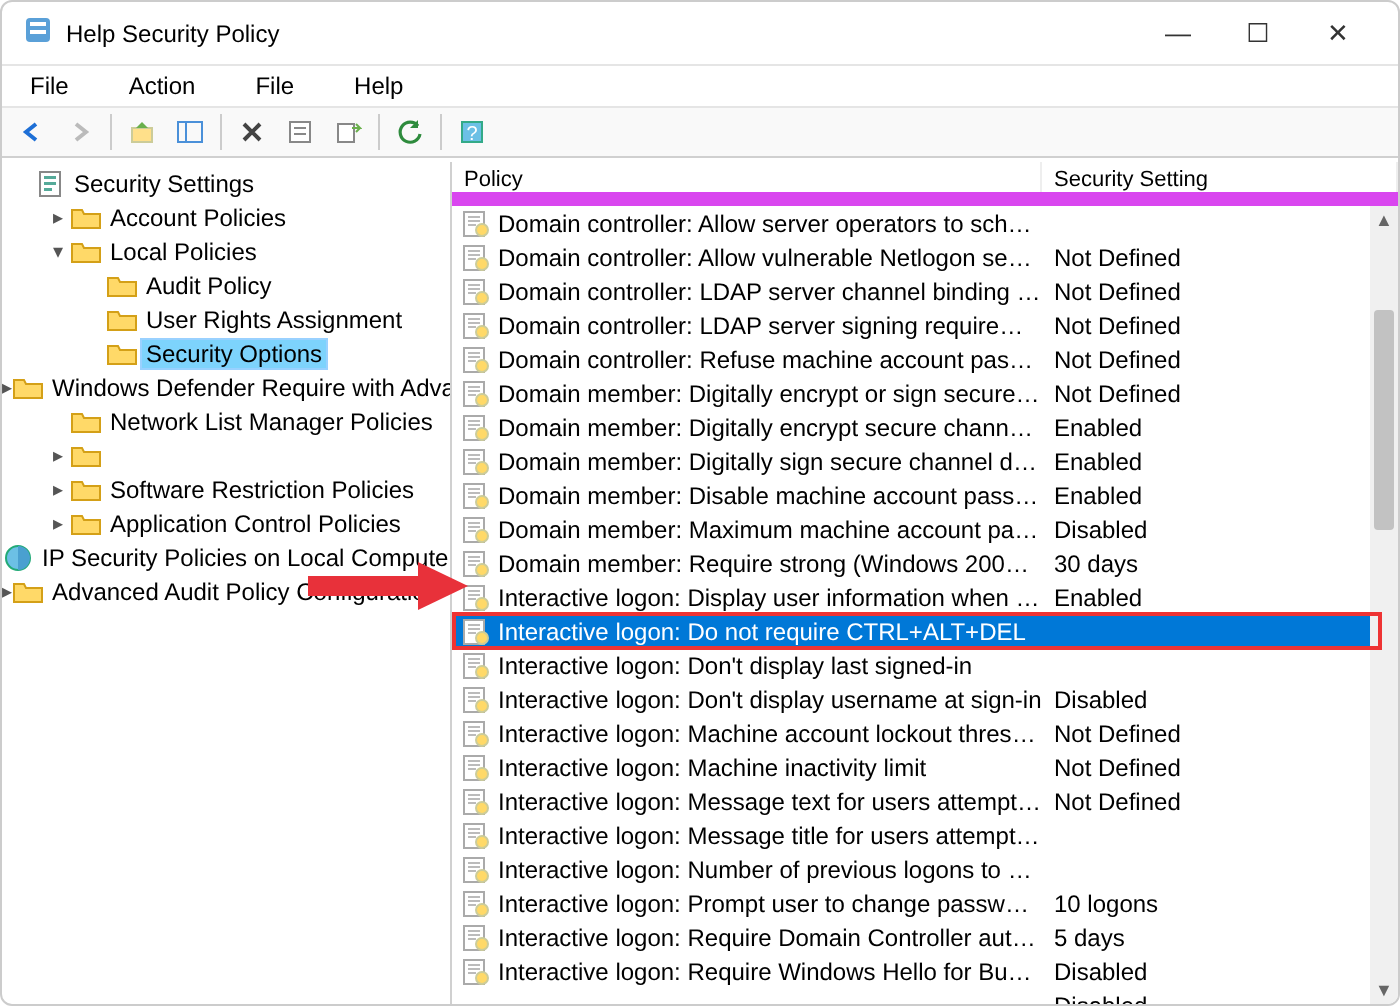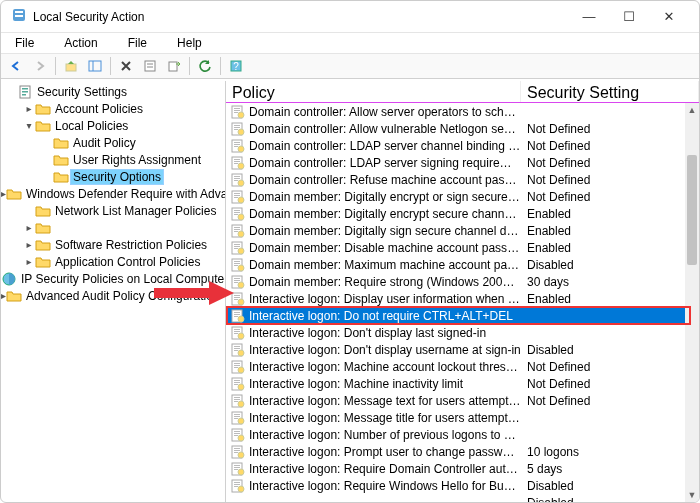--- a/index.html
+++ b/index.html
@@ -75,22 +75,22 @@
   .tree-row .label { padding:0 2px; }
   .listpane {
     flex: 1;
     display: flex;
     flex-direction: column;
     overflow: hidden;
   }
   .listhdr {
     height: 22px;
     display: flex;
-    border-bottom: 1px solid #d946ef;
-    font-size: 16px;
+    border-bottom: 7px solid #d946ef;
+    font-size: 11px;
     color: #000;
   }
   .listhdr .col { padding: 3px 6px; border-right: 1px solid #eee; }
   .col-policy { width: 295px; }
   .col-setting { flex:1; }
   .listbody { flex:1; overflow:hidden; position:relative; }
   .lrow {
     display:flex; align-items:center;
     height: 17px;
     font-size: 12px;
@@ -134,21 +134,21 @@
 <body>
 
 <div class="titlebar">
   <span class="icon">
     <svg width="16" height="16">
         <rect x="2" y="2" width="12" height="12" rx="2" fill="#5aa0d8"></rect>
         <rect x="4" y="4" width="8" height="2" fill="#fff"></rect>
         <rect x="4" y="8" width="8" height="2" fill="#fff"></rect>
       </svg>
   </span>
-  <span class="title">Local Security Action</span>
+  <span class="title">Help Security Policy</span>
   <div class="winctl">—</div>
   <div class="winctl">☐</div>
   <div class="winctl">✕</div>
 </div>
 
 <div class="menubar">
   <span>File</span>
   <span>Action</span>
   <span>File</span>
   <span>Help</span>

